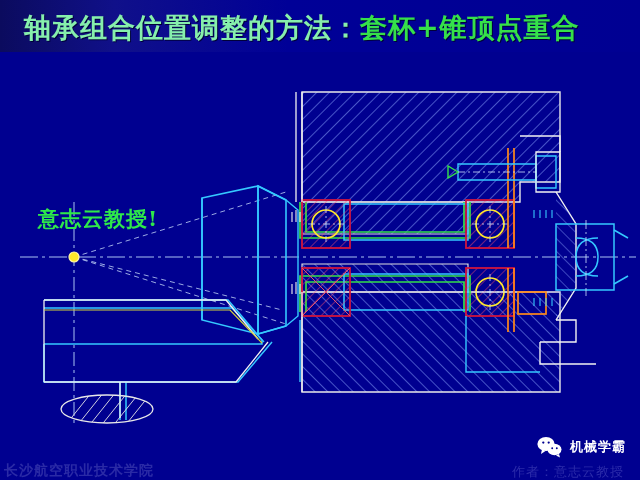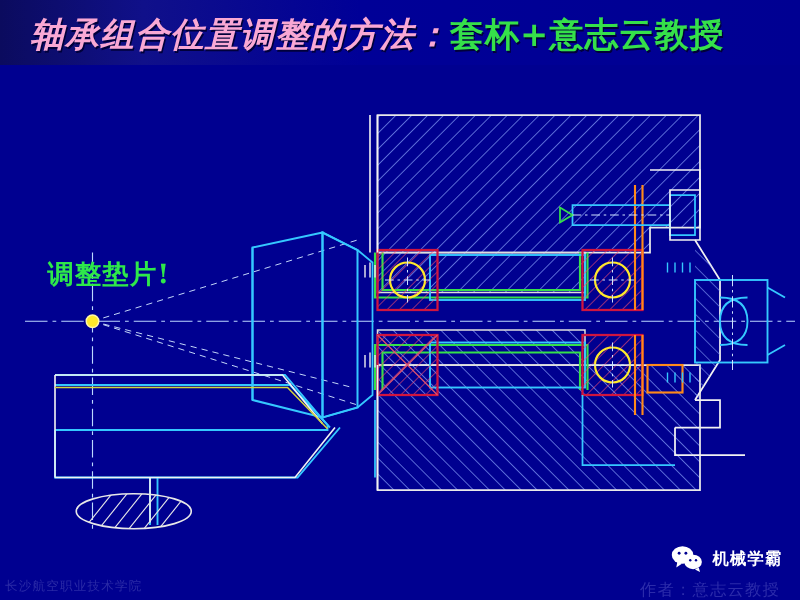--- a/index.html
+++ b/index.html
@@ -6,48 +6,48 @@
   body{width:640px;height:480px;overflow:hidden;
        font-family:"Liberation Sans","DejaVu Sans",sans-serif;}
   #stage{position:relative;width:640px;height:480px;background:#000090;}
 
   
   #titlebar{position:absolute;left:0;top:0;width:640px;height:52px;
       background:linear-gradient(to right,#0b0b5e 0%,#10108a 18%,#000097 45%,#000092 100%);}
   #title-text{position:absolute;left:24px;top:10px;white-space:nowrap;
       font-size:27px;font-weight:bold;letter-spacing:1px;
       font-family:"DejaVu Serif","Liberation Serif",serif;}
-  #title-text .w{color:#f9a8d4;text-shadow:1px 1px 0 #00003a;font-style:italic;}
+  #title-text .w{color:#86efac;text-shadow:1px 1px 0 #00003a;}
   #title-text .g{color:#35e04a;text-shadow:1px 1px 0 #00003a;}
 
   
   #callout{position:absolute;left:38px;top:205px;color:#2ee84a;
       font-size:21px;font-weight:bold;letter-spacing:1px;white-space:nowrap;
       font-family:"DejaVu Serif","Liberation Serif",serif;}
 
   
   #drawing{position:absolute;left:0;top:52px;width:640px;height:380px;}
 
   
   #brand{position:absolute;right:14px;top:436px;display:flex;align-items:center;gap:7px;}
   #brand-name{color:#ffffff;font-size:13px;font-weight:bold;letter-spacing:1px;
       font-family:"DejaVu Sans","Liberation Sans",sans-serif;}
   #brand-sub{position:absolute;right:16px;top:463px;color:#2b2baa;font-size:13px;
       letter-spacing:1px;white-space:nowrap;}
-  #watermark{position:absolute;left:4px;top:462px;color:#2a2aa6;font-size:10px;
-      letter-spacing:1px;white-space:nowrap;}
+  #watermark{position:absolute;left:4px;top:462px;color:#2a2aa6;font-size:14px;
+      letter-spacing:1px;white-space:nowrap;font-weight:bold;}
 </style>
 </head>
 <body>
 
 <div id="stage">
 
   <div id="titlebar"></div>
   <div id="title-text">
-    <span class="w">轴承组合位置调整的方法：</span><span class="g">套杯+意志云教授</span>
+    <span class="w">轴承组合位置调整的方法：</span><span class="g">套杯+锥顶点重合</span>
   </div>
 
   <svg id="drawing" viewBox="0 0 640 380">
 
     <g stroke="#cfe3ff" stroke-width="0.8" fill="none" stroke-dasharray="5 4" opacity="0.95">
       <line x1="74" y1="205" x2="286" y2="140"></line>
       <line x1="74" y1="205" x2="286" y2="272"></line>
       <line x1="74" y1="205" x2="282" y2="258"></line>
     </g>
 
@@ -217,21 +217,21 @@
       <line x1="302" y1="240" x2="302" y2="340"></line>
       <path d="M296 40 L296 150"></path>
     </g>
 
     <g fill="none" stroke="#35c8ff" stroke-width="1.4">
       <path d="M466 264 L466 320 L540 320"></path>
       <path d="M300 268 L300 330"></path>
     </g>
   </svg>
 
-  <div id="callout">调整垫片!</div>
+  <div id="callout">意志云教授!</div>
 
   <svg style="position:absolute;left:0;top:0;width:640px;height:480px;pointer-events:none">
     <circle cx="74" cy="257" r="5" fill="#ffe92b" stroke="#fff6a8" stroke-width="1.2"></circle>
   </svg>
 
   <div id="brand">
     <svg width="26" height="22" viewBox="0 0 26 22">
       <ellipse cx="9" cy="8" rx="8.6" ry="7" fill="#ffffff"></ellipse>
       <polygon points="5,13 4,18 8.5,15" fill="#ffffff"></polygon>
       <ellipse cx="17.5" cy="13.5" rx="7" ry="5.8" fill="#ffffff"></ellipse>

